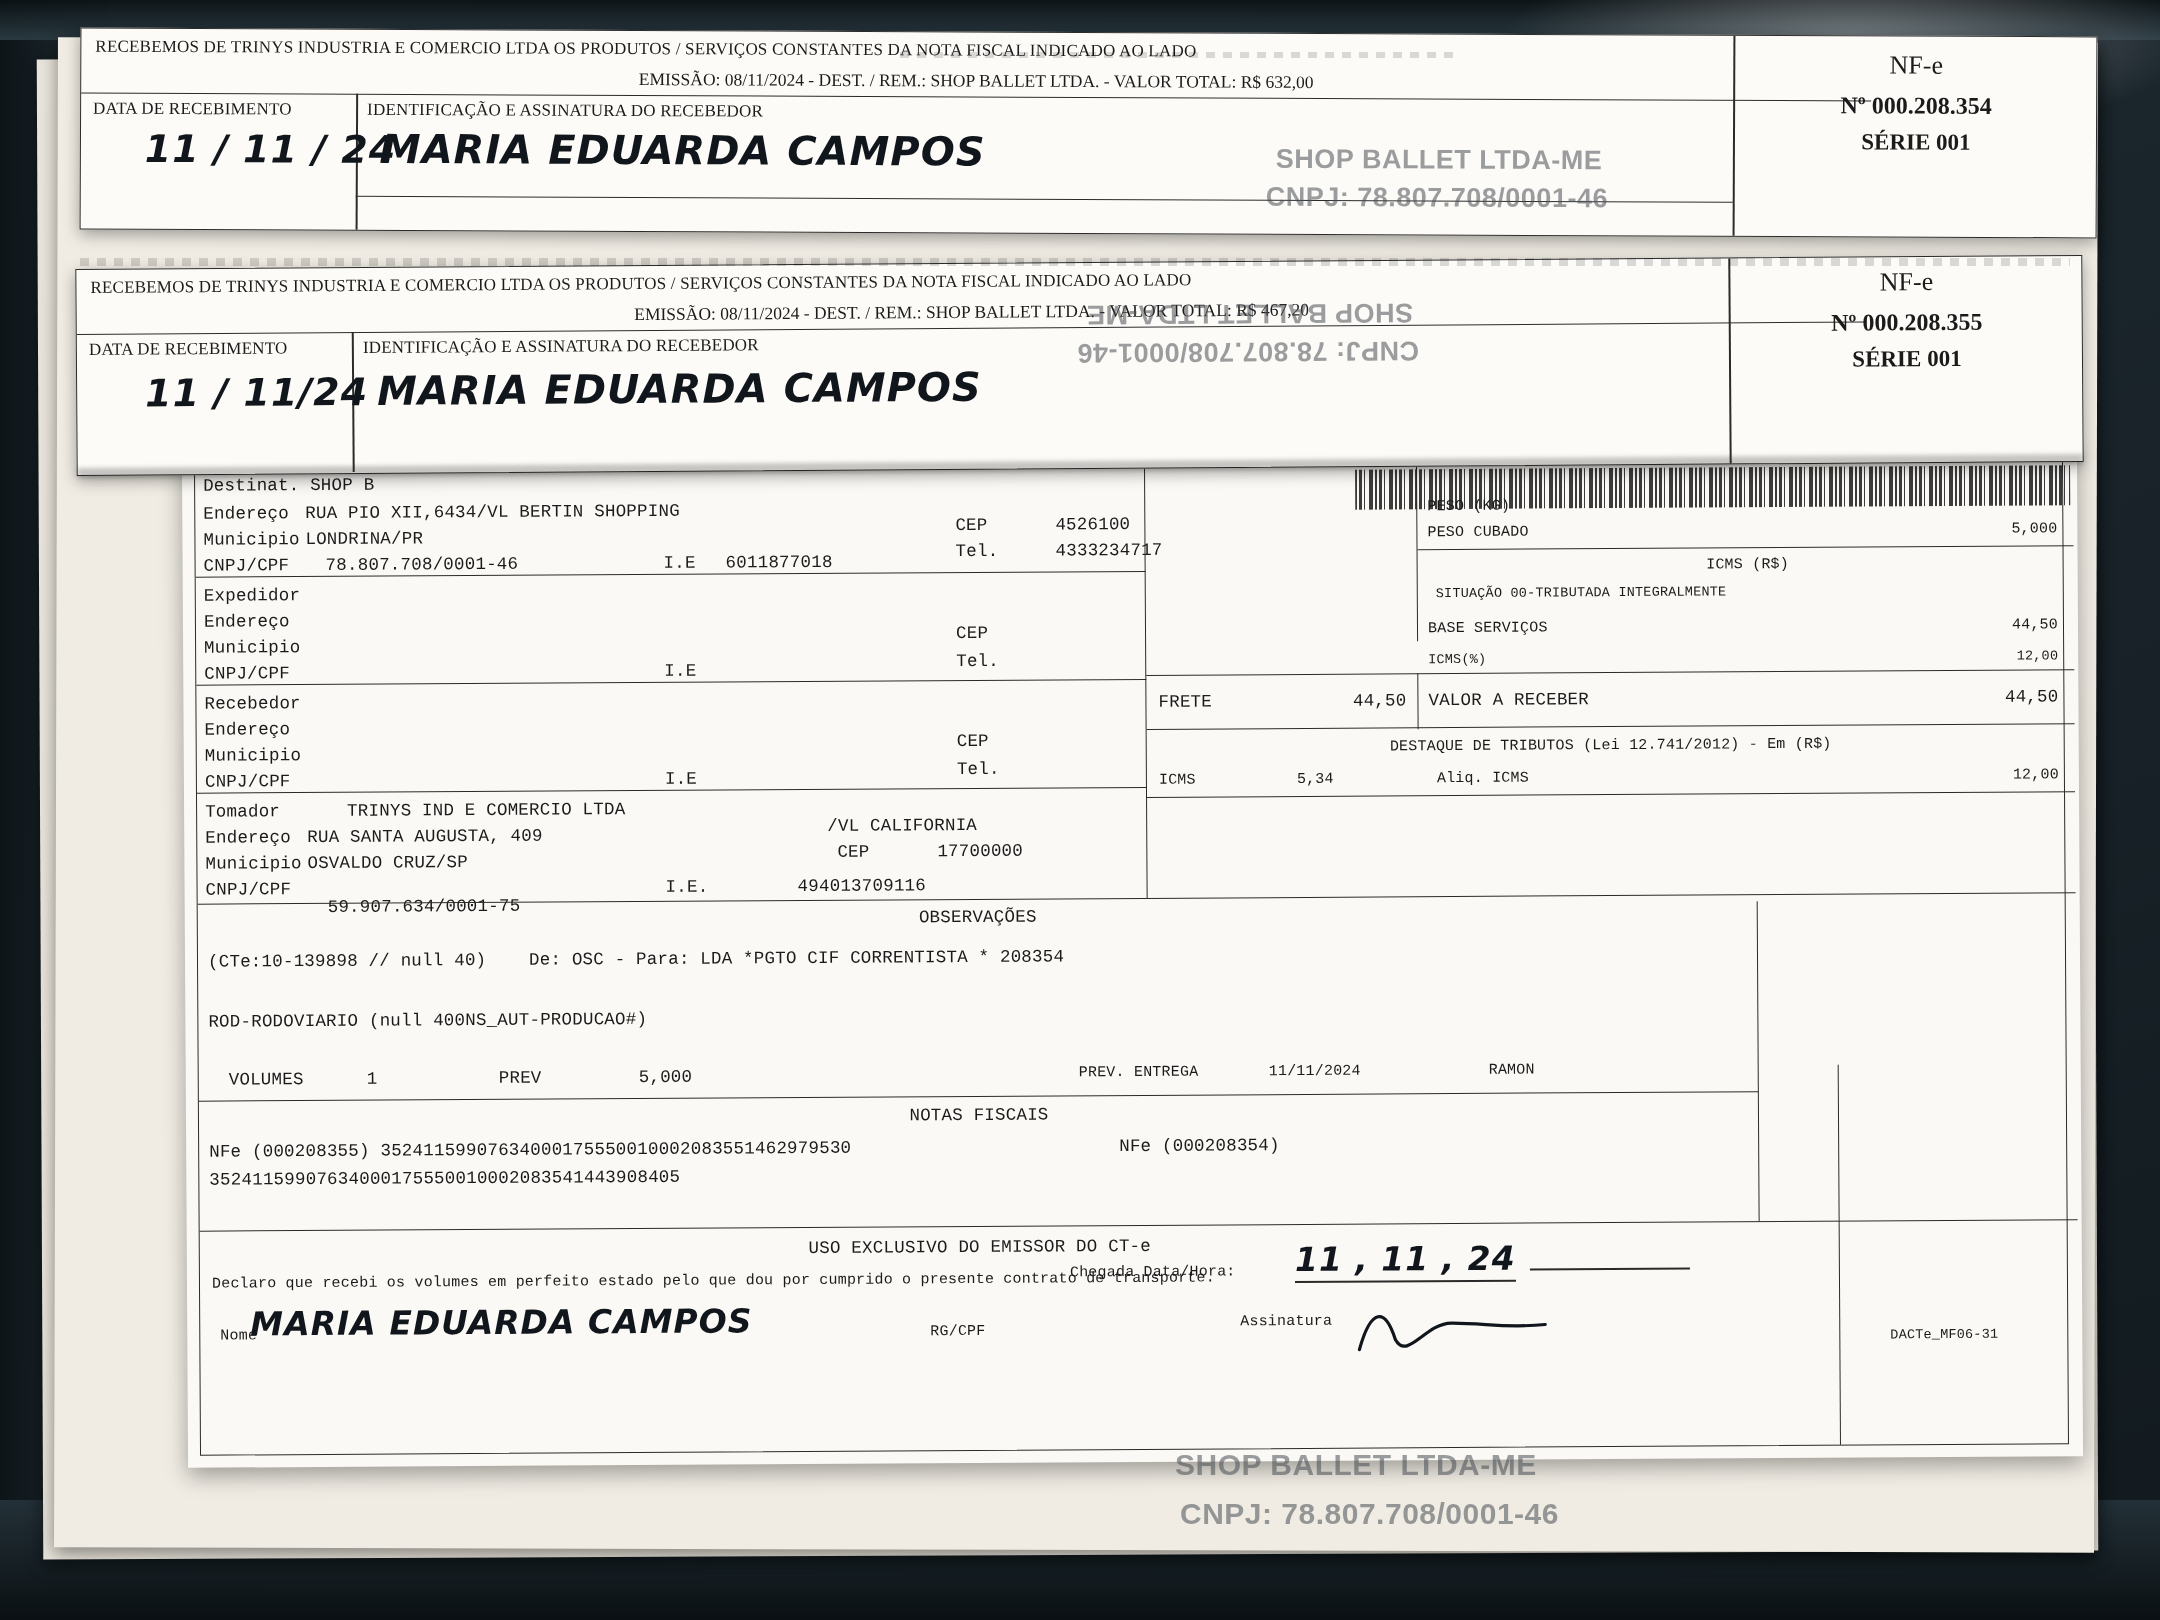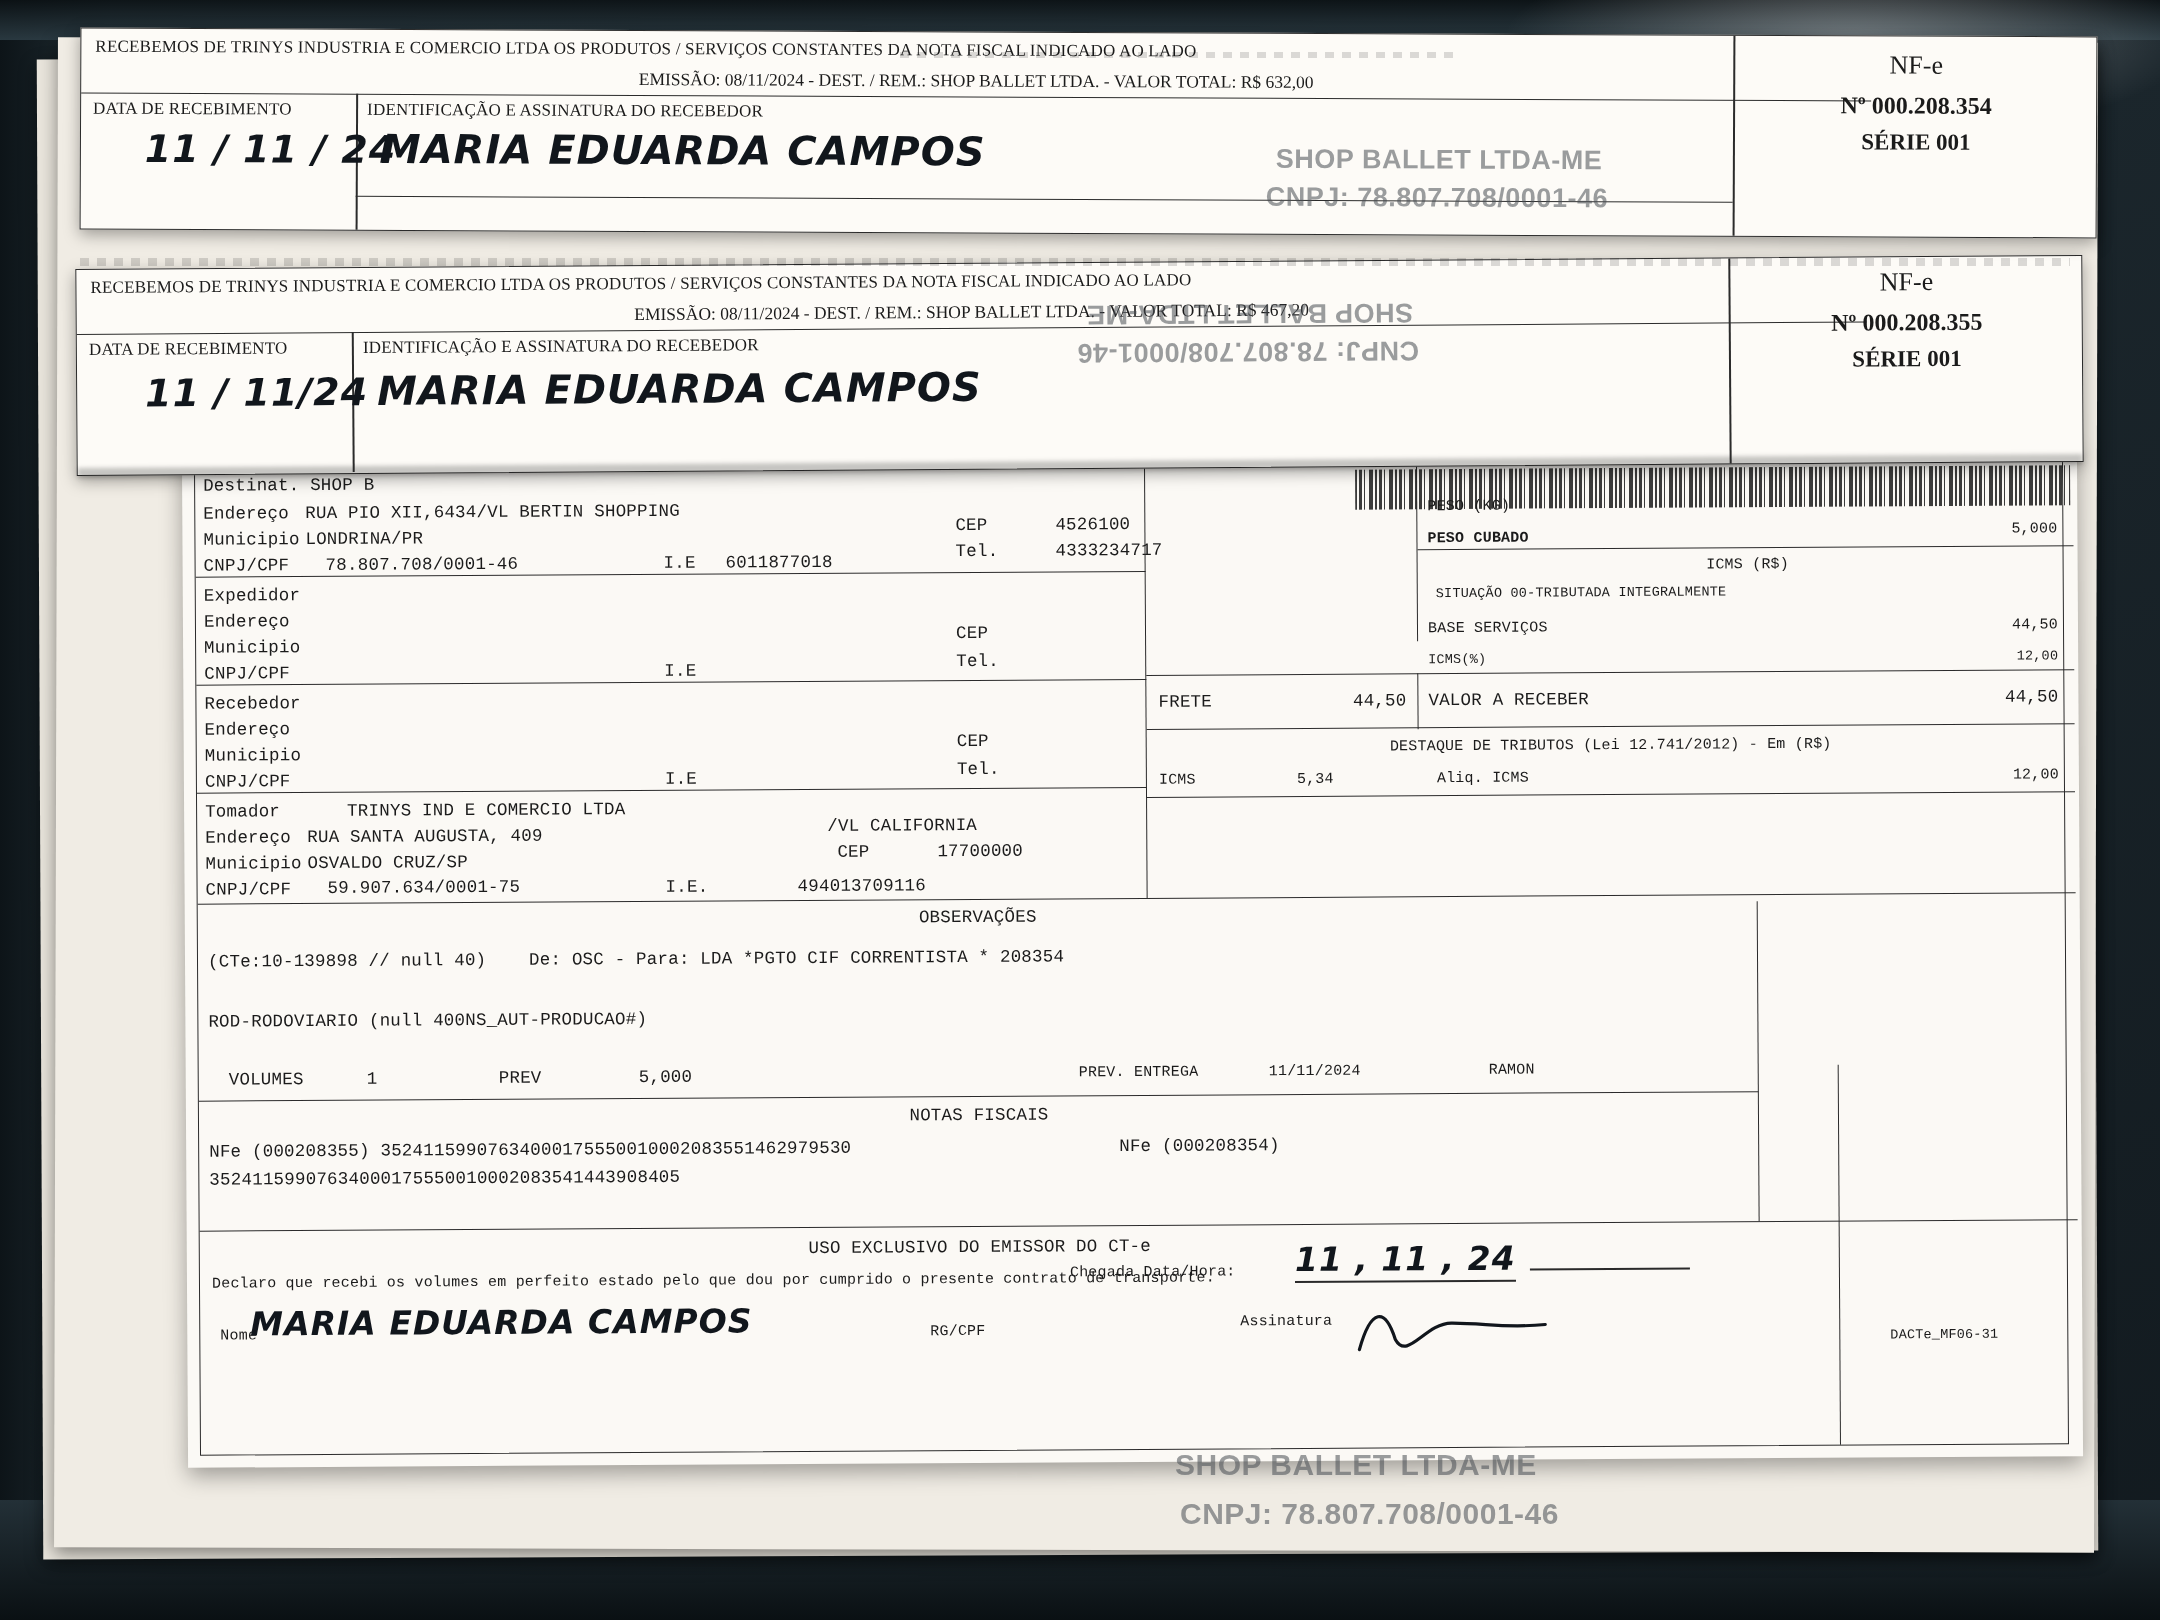--- a/index.html
+++ b/index.html
@@ -244,29 +244,29 @@
       <div class="cell" style="left:8px; top:332px;">Tomador</div>
       <div class="cell" style="left:150px; top:332px;">TRINYS IND E COMERCIO LTDA</div>
       <div class="cell" style="left:8px; top:358px;">Endereço</div>
       <div class="cell" style="left:110px; top:358px;">RUA SANTA AUGUSTA, 409</div>
       <div class="cell" style="left:630px; top:350px;">/VL CALIFORNIA</div>
       <div class="cell" style="left:8px; top:384px;">Municipio</div>
       <div class="cell" style="left:110px; top:384px;">OSVALDO CRUZ/SP</div>
       <div class="cell" style="left:640px; top:376px;">CEP</div>
       <div class="cell" style="left:740px; top:376px;">17700000</div>
       <div class="cell" style="left:8px; top:410px;">CNPJ/CPF</div>
-      <div class="cell" style="left:130px; top:409px;">59.907.634/0001-75</div>
+      <div class="cell" style="left:130px; top:428px;">59.907.634/0001-75</div>
       <div class="cell" style="left:468px; top:410px;">I.E.</div>
       <div class="cell" style="left:600px; top:410px;">494013709116</div>
 
       <div class="cell br" style="left:0; top:0; width:950px; height:435px;"></div>
       <div class="cell br" style="left:0; top:0; width:1222px; height:180px;"></div>
 
       <div class="cell sm" style="left:1232px; top:36px;">PESO (KG)</div>
-      <div class="cell sm" style="left:1232px; top:68px;font-weight:bold;">PESO CUBADO</div>
+      <div class="cell sm" style="left:1232px; top:62px;">PESO CUBADO</div>
       <div class="cell sm rt" style="left:1600px; top:62px; width:262px;">5,000</div>
 
       <div class="cell bb" style="left:1222px; top:88px; width:656px; height:1px;"></div>
       <div class="cell sm ctr" style="left:1232px; top:96px; width:640px;">ICMS (R$)</div>
       <div class="cell xs" style="left:1240px; top:124px;">SITUAÇÃO 00-TRIBUTADA INTEGRALMENTE</div>
       <div class="cell sm" style="left:1232px; top:158px;">BASE SERVIÇOS</div>
       <div class="cell sm rt" style="left:1600px; top:158px; width:262px;">44,50</div>
       <div class="cell xs" style="left:1232px; top:190px;">ICMS(%)</div>
       <div class="cell xs rt" style="left:1600px; top:190px; width:262px;">12,00</div>
 

